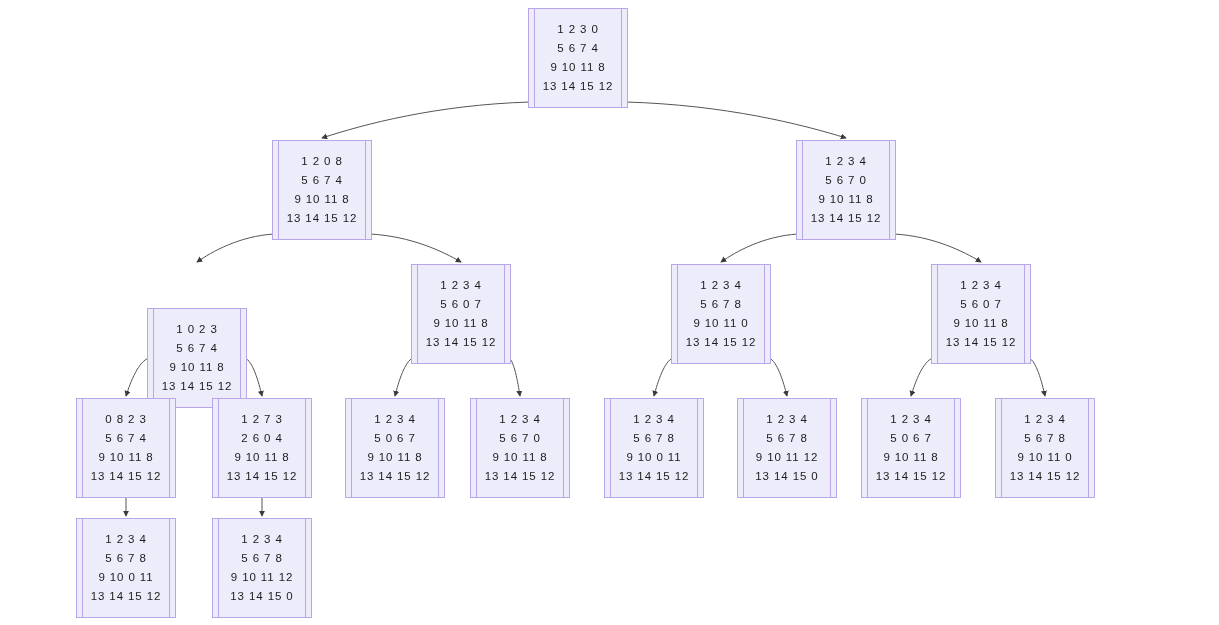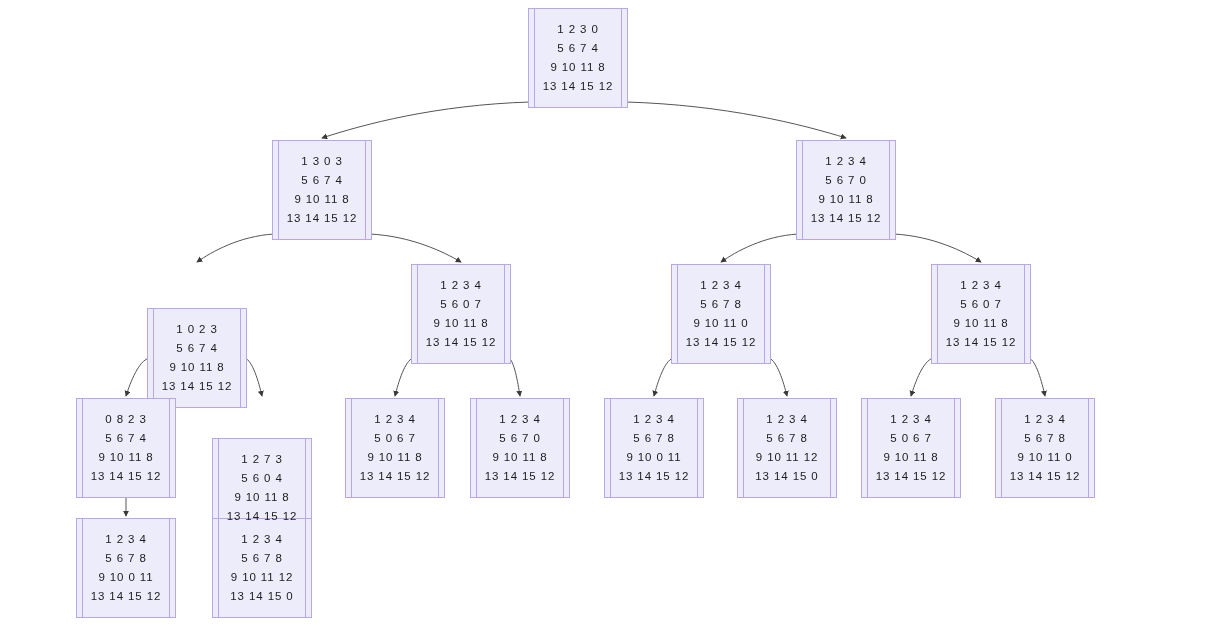--- a/index.html
+++ b/index.html
@@ -92,21 +92,21 @@
       </g>
   </svg>
   <div id="nodes">
       <div class="node" style="left: 528px; top: 8px;">
         <div class="node-row">1 2 3 0</div>
         <div class="node-row">5 6 7 4</div>
         <div class="node-row">9 10 11 8</div>
         <div class="node-row">13 14 15 12</div>
       </div>
       <div class="node" style="left: 272px; top: 140px;">
-        <div class="node-row">1 3 0 3</div>
+        <div class="node-row">1 2 0 8</div>
         <div class="node-row">5 6 7 4</div>
         <div class="node-row">9 10 11 8</div>
         <div class="node-row">13 14 15 12</div>
       </div>
       <div class="node" style="left: 796px; top: 140px;">
         <div class="node-row">1 2 3 4</div>
         <div class="node-row">5 6 7 0</div>
         <div class="node-row">9 10 11 8</div>
         <div class="node-row">13 14 15 12</div>
       </div>
@@ -133,23 +133,23 @@
         <div class="node-row">5 6 0 7</div>
         <div class="node-row">9 10 11 8</div>
         <div class="node-row">13 14 15 12</div>
       </div>
       <div class="node" style="left: 76px; top: 398px;">
         <div class="node-row">0 8 2 3</div>
         <div class="node-row">5 6 7 4</div>
         <div class="node-row">9 10 11 8</div>
         <div class="node-row">13 14 15 12</div>
       </div>
-      <div class="node" style="left: 212px; top: 398px; margin-top: 40px;">
+      <div class="node" style="left: 212px; top: 398px;">
         <div class="node-row">1 2 7 3</div>
-        <div class="node-row">5 6 0 4</div>
+        <div class="node-row">2 6 0 4</div>
         <div class="node-row">9 10 11 8</div>
         <div class="node-row">13 14 15 12</div>
       </div>
       <div class="node" style="left: 345px; top: 398px;">
         <div class="node-row">1 2 3 4</div>
         <div class="node-row">5 0 6 7</div>
         <div class="node-row">9 10 11 8</div>
         <div class="node-row">13 14 15 12</div>
       </div>
       <div class="node" style="left: 470px; top: 398px;">

